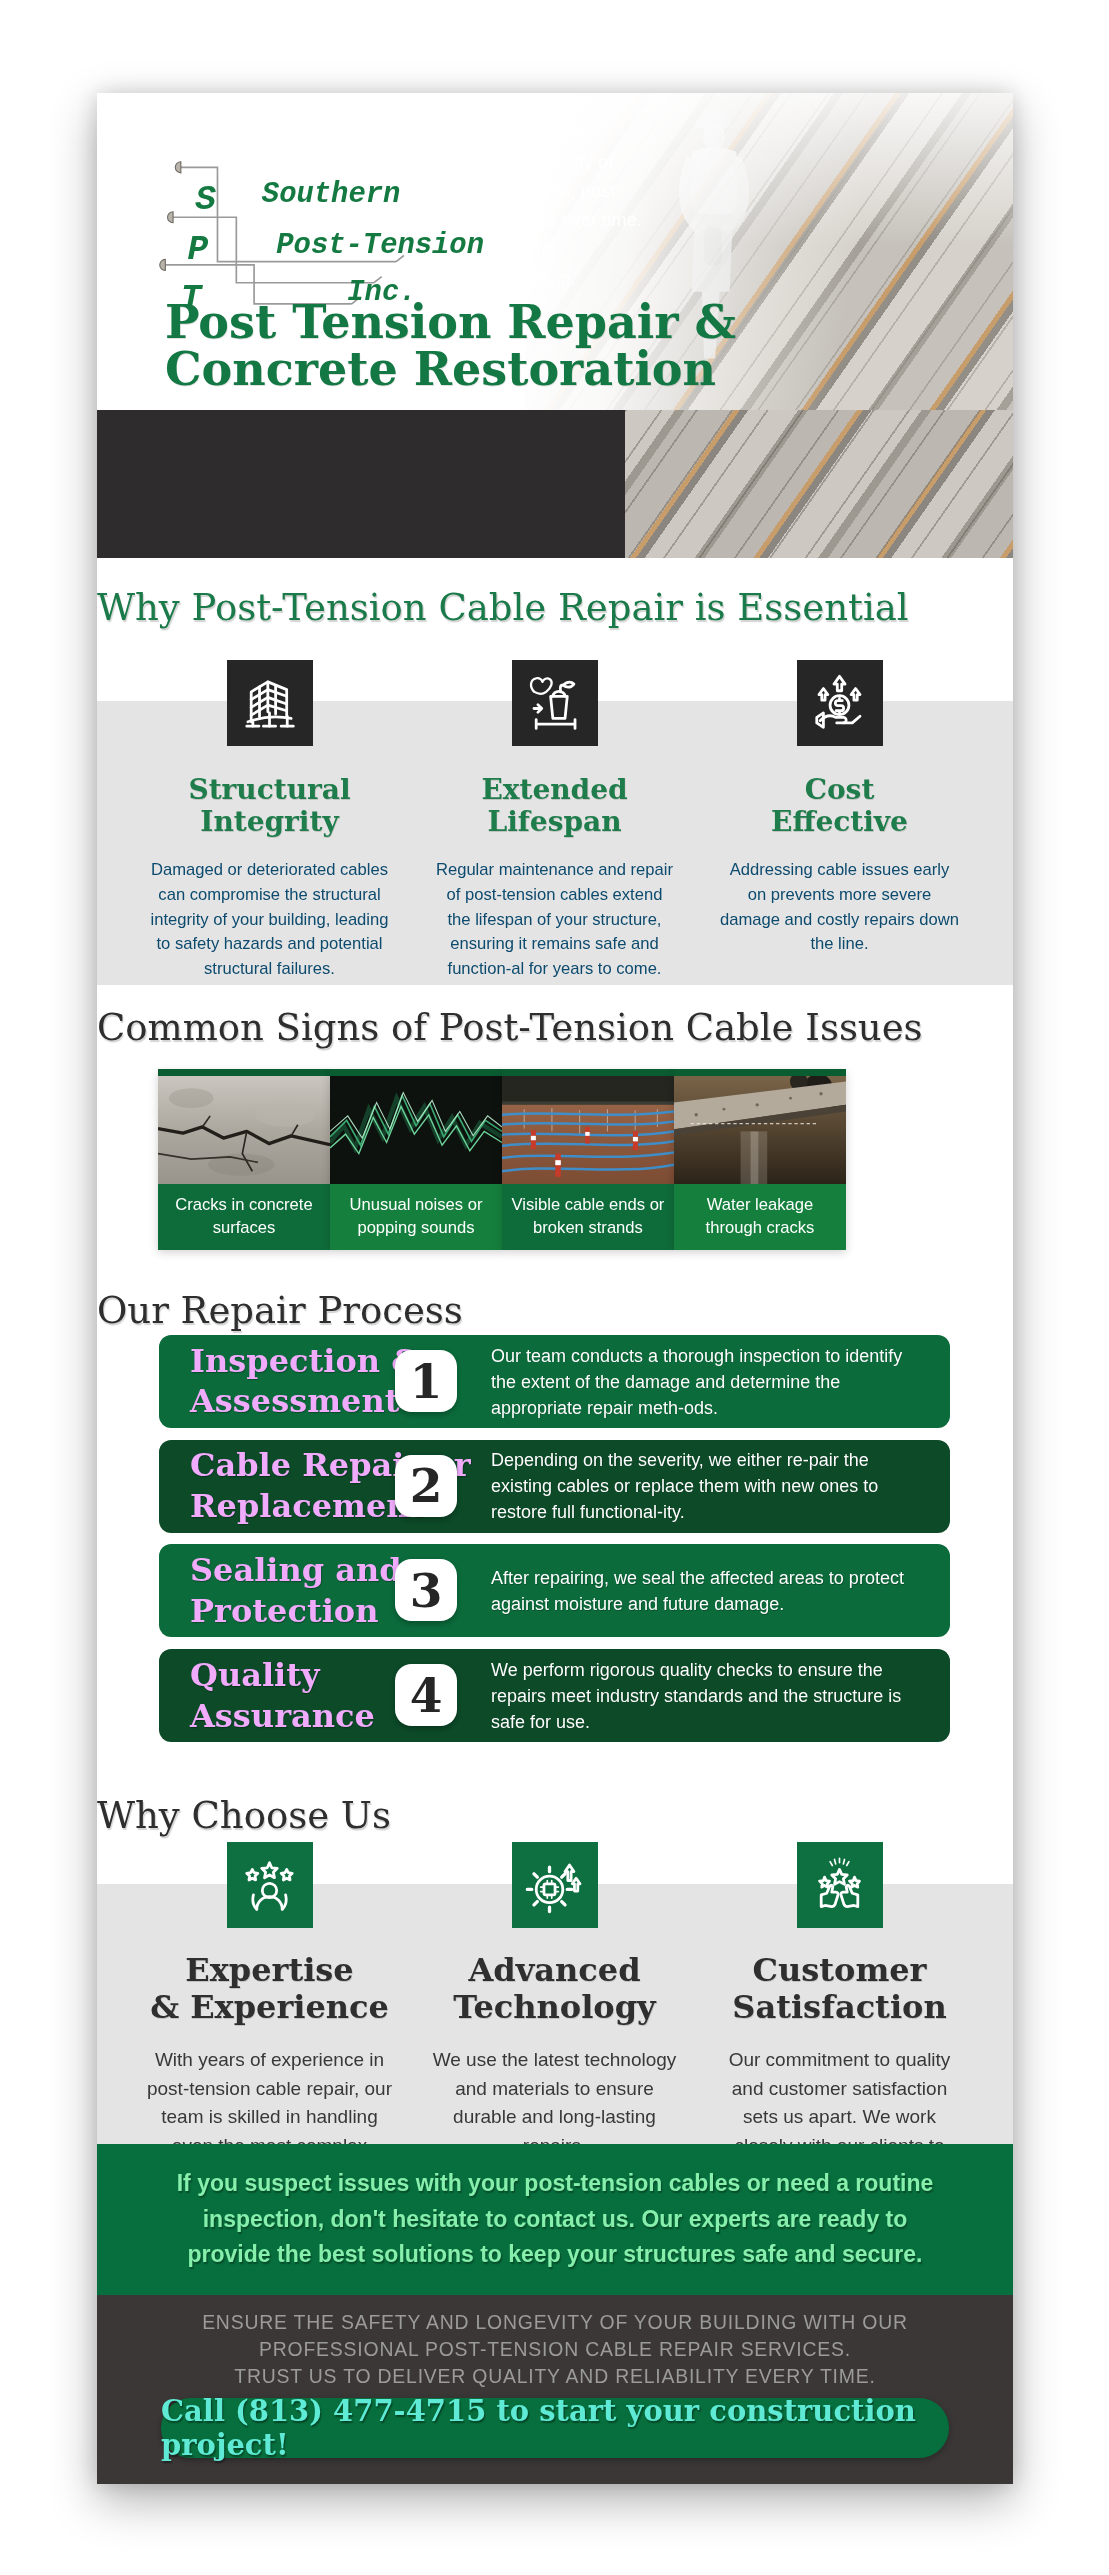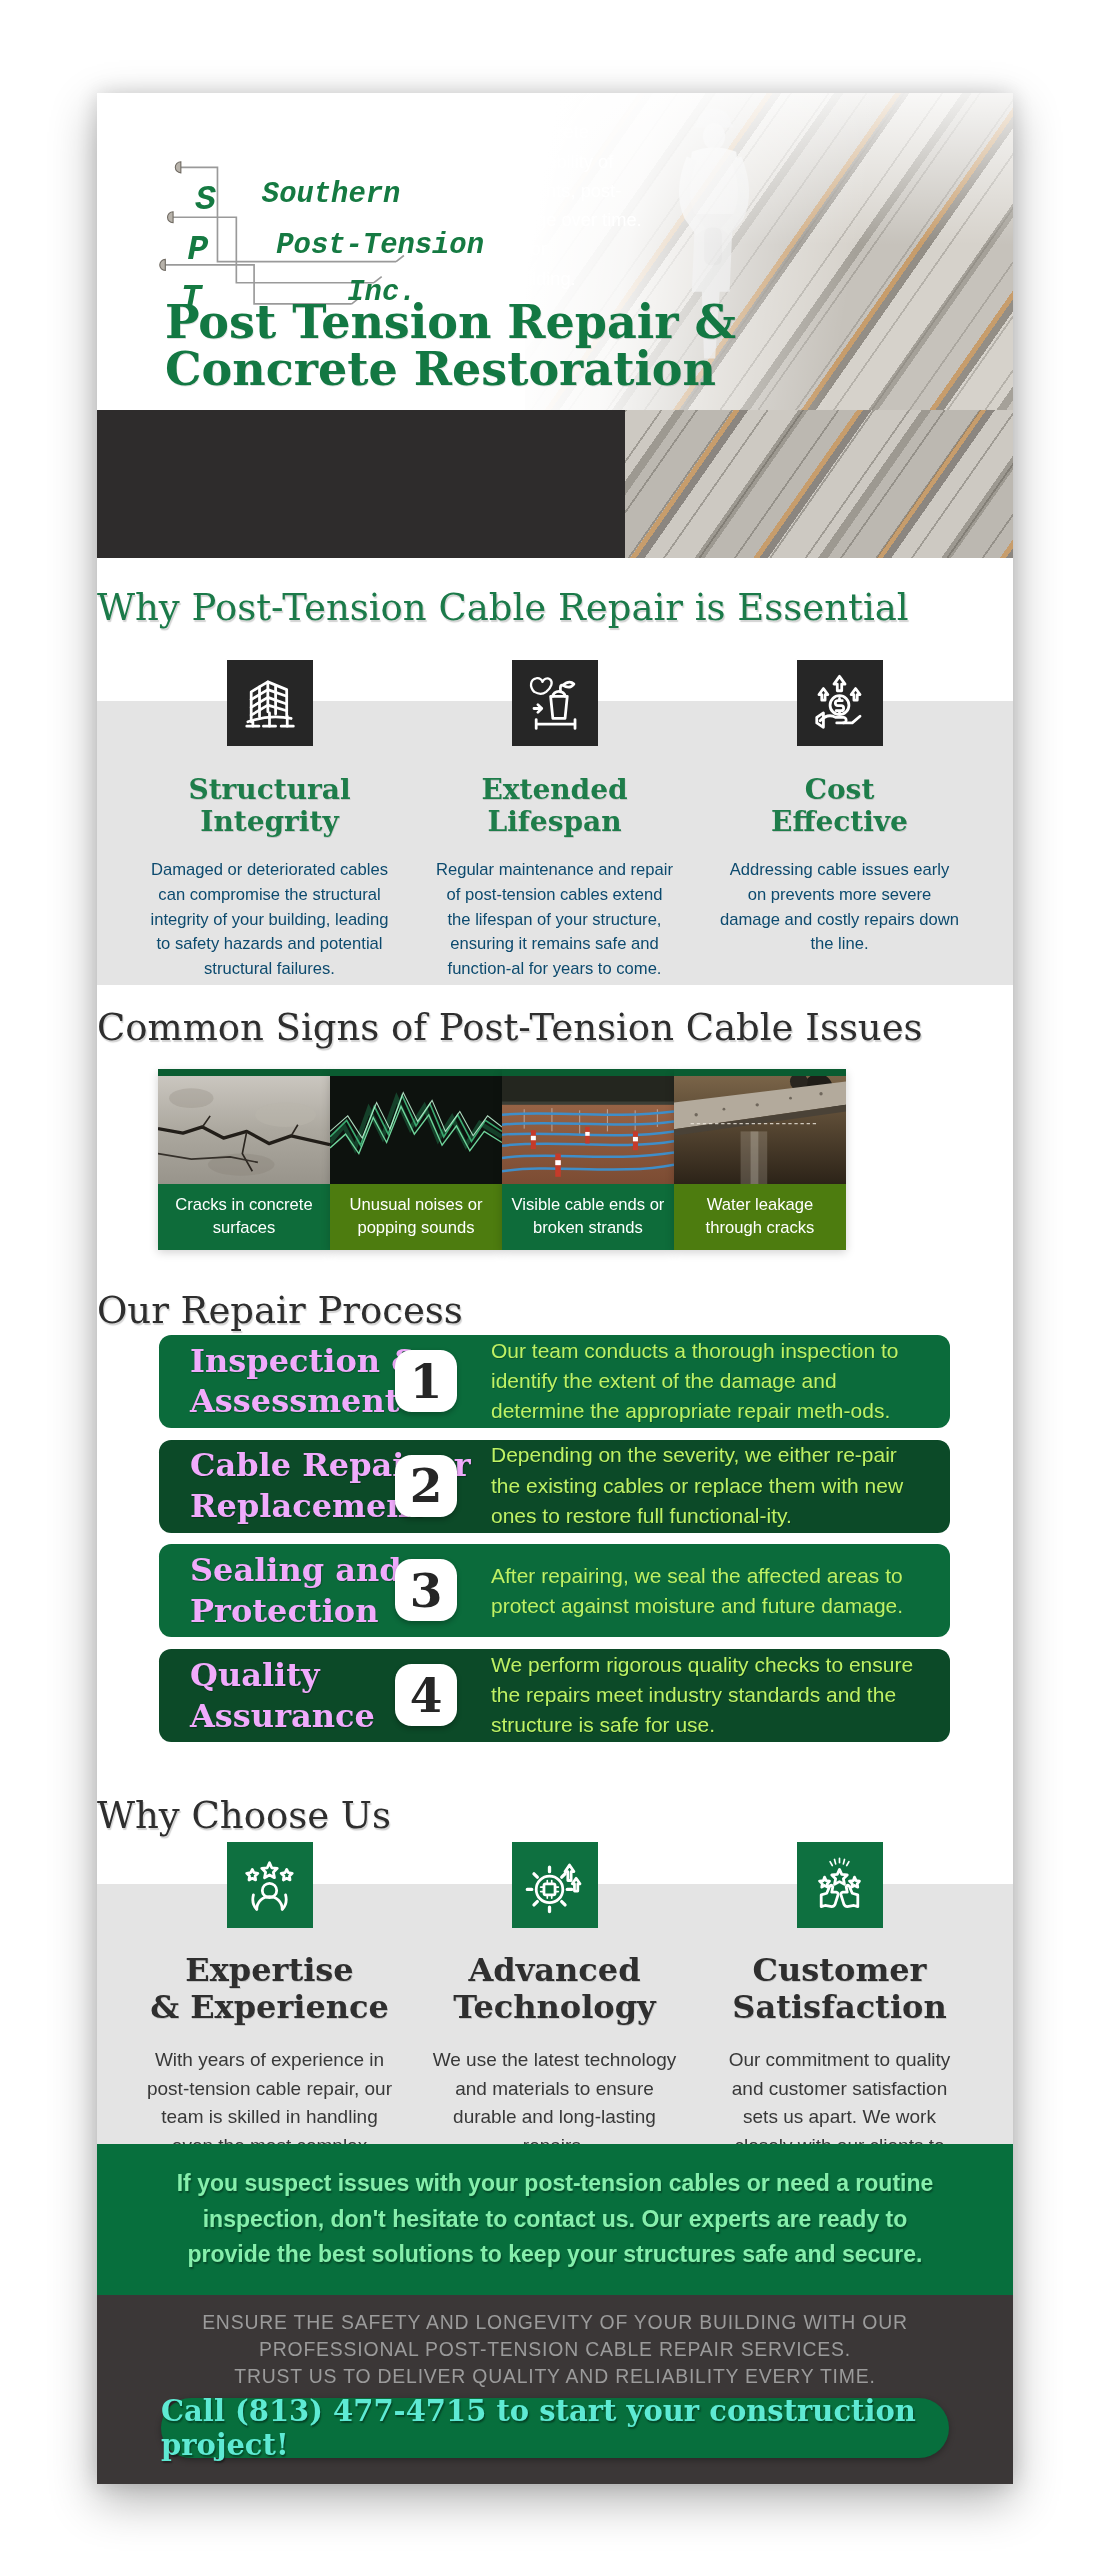--- a/index.html
+++ b/index.html
@@ -52,34 +52,34 @@
   .fbody{margin-top:20px;text-align:center;font-size:16.6px;line-height:1.5;color:#0c4a6e;max-width:240px;}
 
   
   .signs{position:absolute;top:976px;left:61px;width:794px;display:flex;}
   .sign-card{width:172px;height:181px;display:flex;flex-direction:column;box-shadow:0 3.3px 9px rgba(0,0,0,.18);}
   .sign-strip{height:6.7px;background:#0a5c31;}
   .sign-img{height:108px;overflow:hidden;}
   .sign-img svg{display:block;width:100%;height:100%;}
   .sign-caption{flex:1;display:flex;align-items:center;justify-content:center;text-align:center;
     color:#ffffff;font-size:16.6px;line-height:1.35;padding:0 9px;}
-  .cap-a{background:#0e6c3a;} .cap-b{background:#4d7c0f;}
+  .cap-a{background:#0e6c3a;} .cap-b{background:#15803d;}
 
   
   .process{position:absolute;top:1242px;left:62px;width:791px;}
   .pcard{position:relative;height:93px;border-radius:12.2px;margin-bottom:11.7px;}
   .pcard.medium{background:#0b6b3b;} .pcard.dark{background:#0c4a28;}
   .ptitle{position:absolute;left:31px;top:50%;transform:translateY(-50%);
     font-family:"DejaVu Serif",serif;font-weight:bold;font-size:32px;line-height:1.28;color:#f0abfc;
     text-shadow:0.6px 1.1px 1.1px rgba(0,0,0,.3);}
   .pnum{position:absolute;left:236px;top:15px;width:62px;height:62px;border-radius:16.6px;background:#ffffff;
     display:flex;align-items:center;justify-content:center;font-family:"DejaVu Serif",serif;font-weight:bold;
     font-size:47px;color:#262626;box-shadow:0 2.2px 5.5px rgba(0,0,0,.25);}
   .pbody{position:absolute;left:332px;right:23px;top:50%;transform:translateY(-50%);
-    color:#bef264;font-size:21px;line-height:1.45;text-shadow:0.6px 0.6px 0.6px rgba(0,0,0,.25);}
+    color:#ffffff;font-size:18px;line-height:1.45;text-shadow:0.6px 0.6px 0.6px rgba(0,0,0,.25);}
 
   
   .gray2{position:absolute;top:1791px;left:0;width:100%;height:260px;background:#e4e4e4;}
   .choose{top:1749px;}
   .ctitle{margin-top:24.4px;text-align:center;font-family:"DejaVu Serif",serif;font-weight:bold;
           font-size:32px;line-height:1.14;color:#2f2f2f;text-shadow:0.6px 1.1px 0.6px rgba(0,0,0,.15);}
   .cbody{margin-top:21px;text-align:center;font-size:19px;line-height:1.5;color:#383838;max-width:251px;}
 
   
   .cta{position:absolute;top:2051px;left:0;width:100%;height:151px;background:#076f3d;

